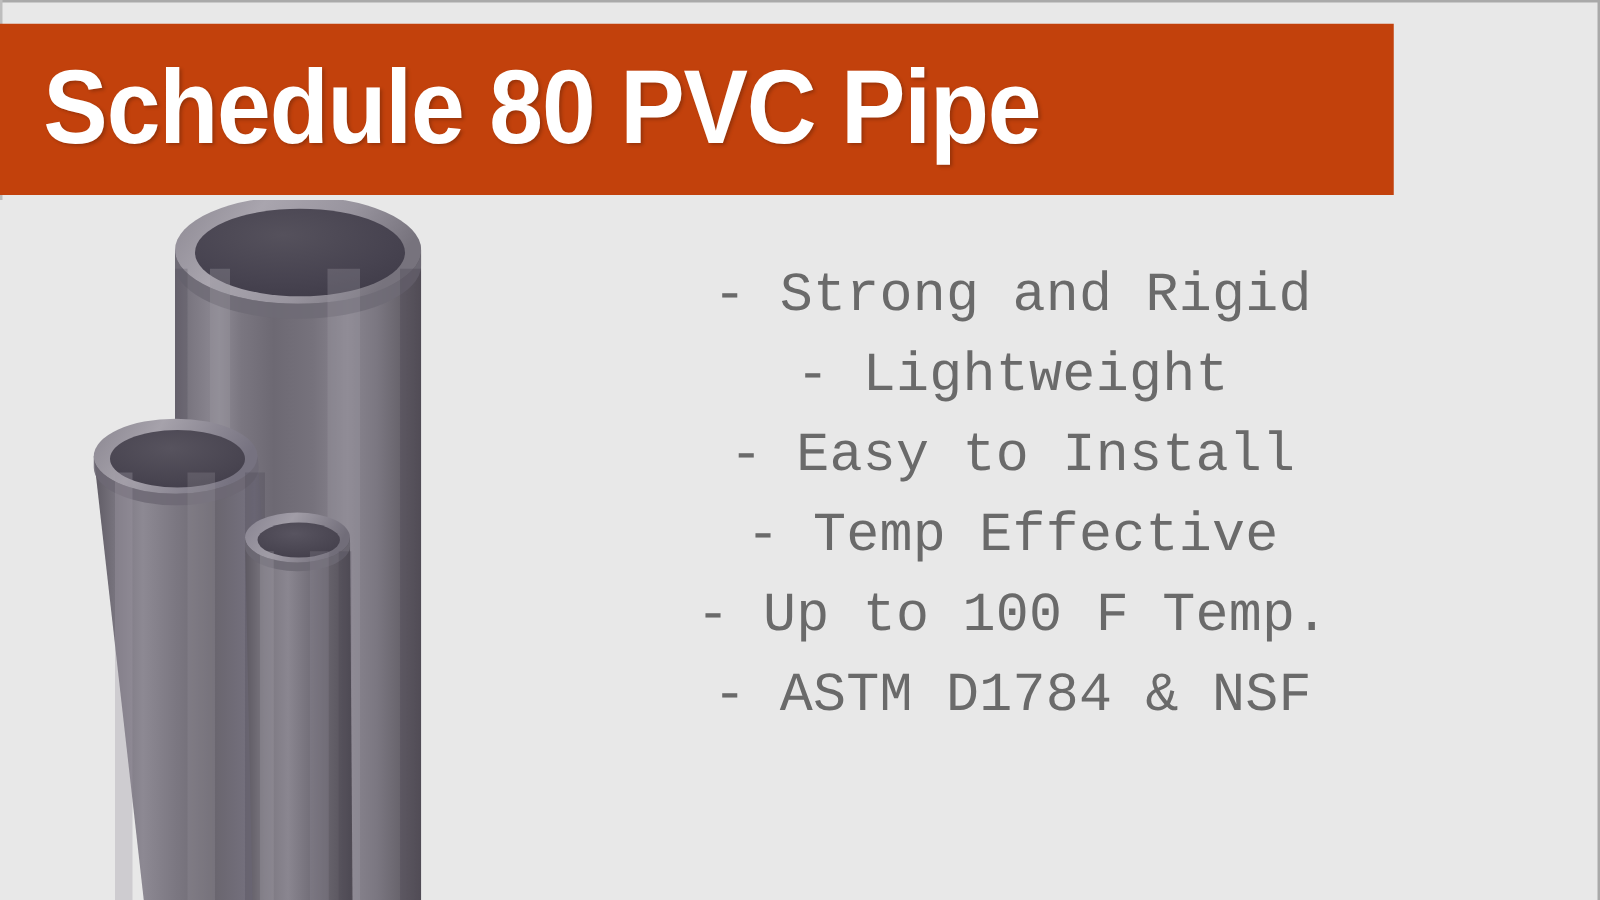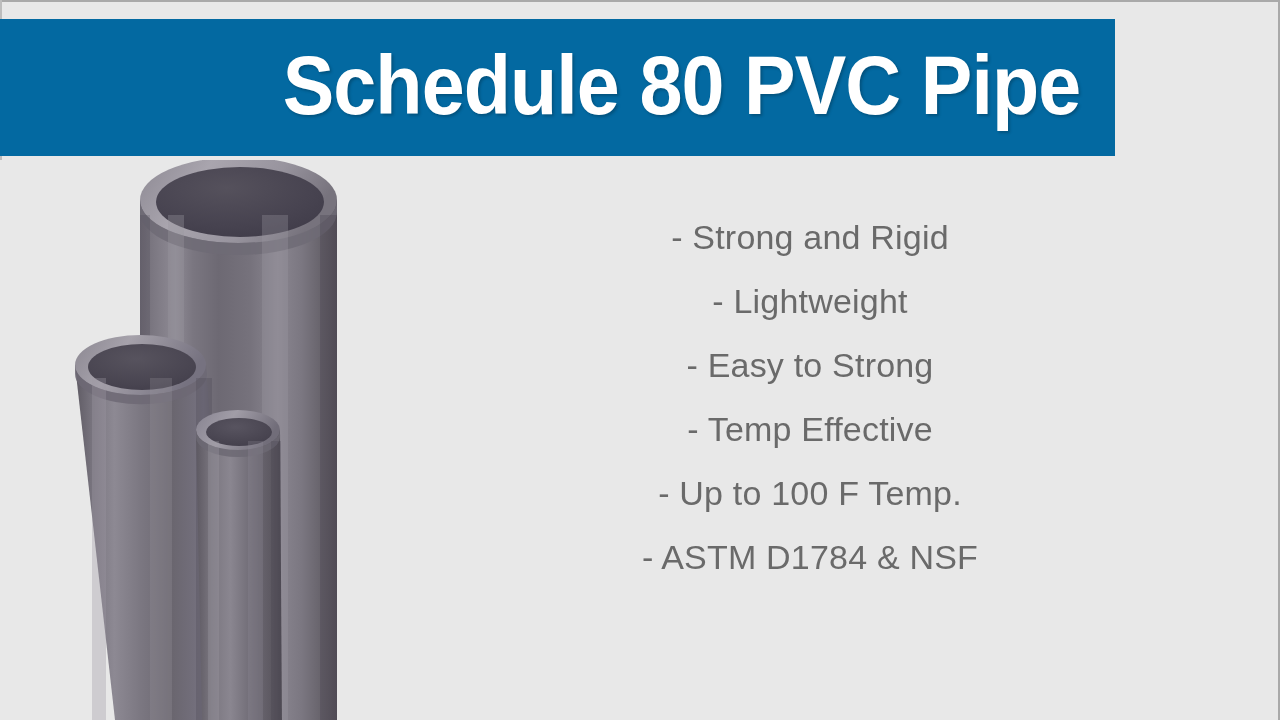--- a/index.html
+++ b/index.html
@@ -27,24 +27,24 @@
   .frame-left   { left: 0; top: 0; width: 2px; height: 720px; background: #bdbdbd; }
   .frame-right  { right: 0; top: 0; width: 2px; height: 720px; background: #a9a9a9; }
 
   
   .title-bar {
     position: absolute;
     left: 0;
     top: 19px;
     width: 1115px;
     height: 137px;
-    background: #0369a1;
+    background: #c2410c;
     display: flex;
     align-items: center;
-    justify-content: flex-end;
+    justify-content: flex-start;
   }
   .title-text {
     color: #ffffff;
     font-family: "Liberation Sans Narrow", "Liberation Sans", "DejaVu Sans", sans-serif;
     font-weight: bold;
     font-size: 84px;
     line-height: 1;
     letter-spacing: -1px;
     transform: scaleX(0.92);
     transform-origin: center center;
@@ -56,25 +56,26 @@
   
   .feature-list {
     position: absolute;
     left: 520px;
     top: 205px;
     width: 580px;
     text-align: center;
   }
   .feature-item {
     color: #6a6a6a;
-    font-size: 34px;
+    font-size: 44px;
     line-height: 64px;
     white-space: nowrap;
     font-weight: 400;
     letter-spacing: 0.2px;
+    font-family: Liberation Mono, monospace;
   }
 
   
   .pipe-photo {
     position: absolute;
     left: 0;
     top: 160px;
     width: 420px;
     height: 560px;
     overflow: hidden;
@@ -202,19 +203,19 @@
         <rect x="271" y="281" width="10" height="279" fill="#423e4a" opacity="0.24"></rect>
       </g>
 
       <rect x="337" y="0" width="83" height="560" fill="#e8e8e8"></rect>
     </svg>
   </div>
 
   <div class="feature-list">
     <div class="feature-item">- Strong and Rigid</div>
     <div class="feature-item">- Lightweight</div>
-    <div class="feature-item">- Easy to Strong</div>
+    <div class="feature-item">- Easy to Install</div>
     <div class="feature-item">- Temp Effective</div>
     <div class="feature-item">- Up to 100 F Temp.</div>
     <div class="feature-item">- ASTM D1784 &amp; NSF</div>
   </div>
 
 </div>
 
 </body></html>

